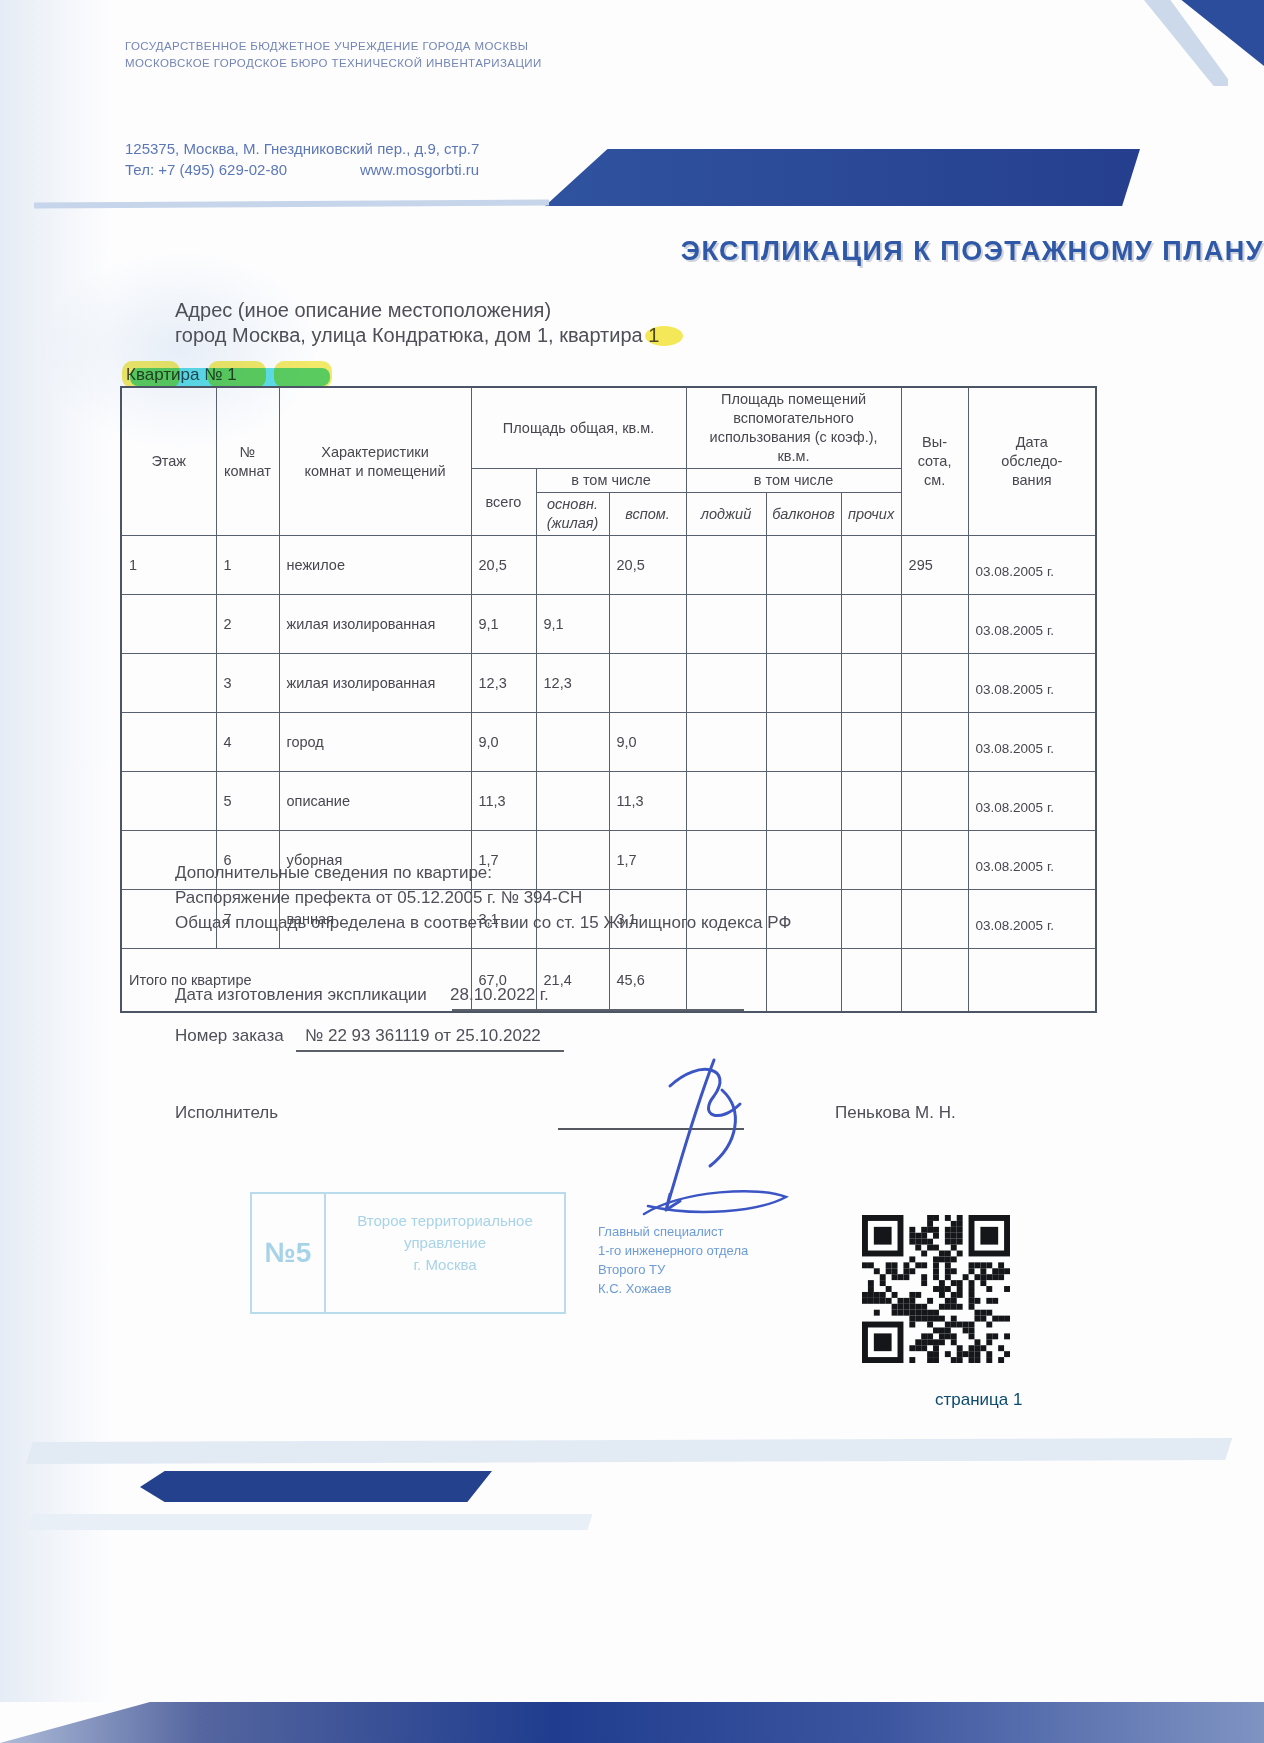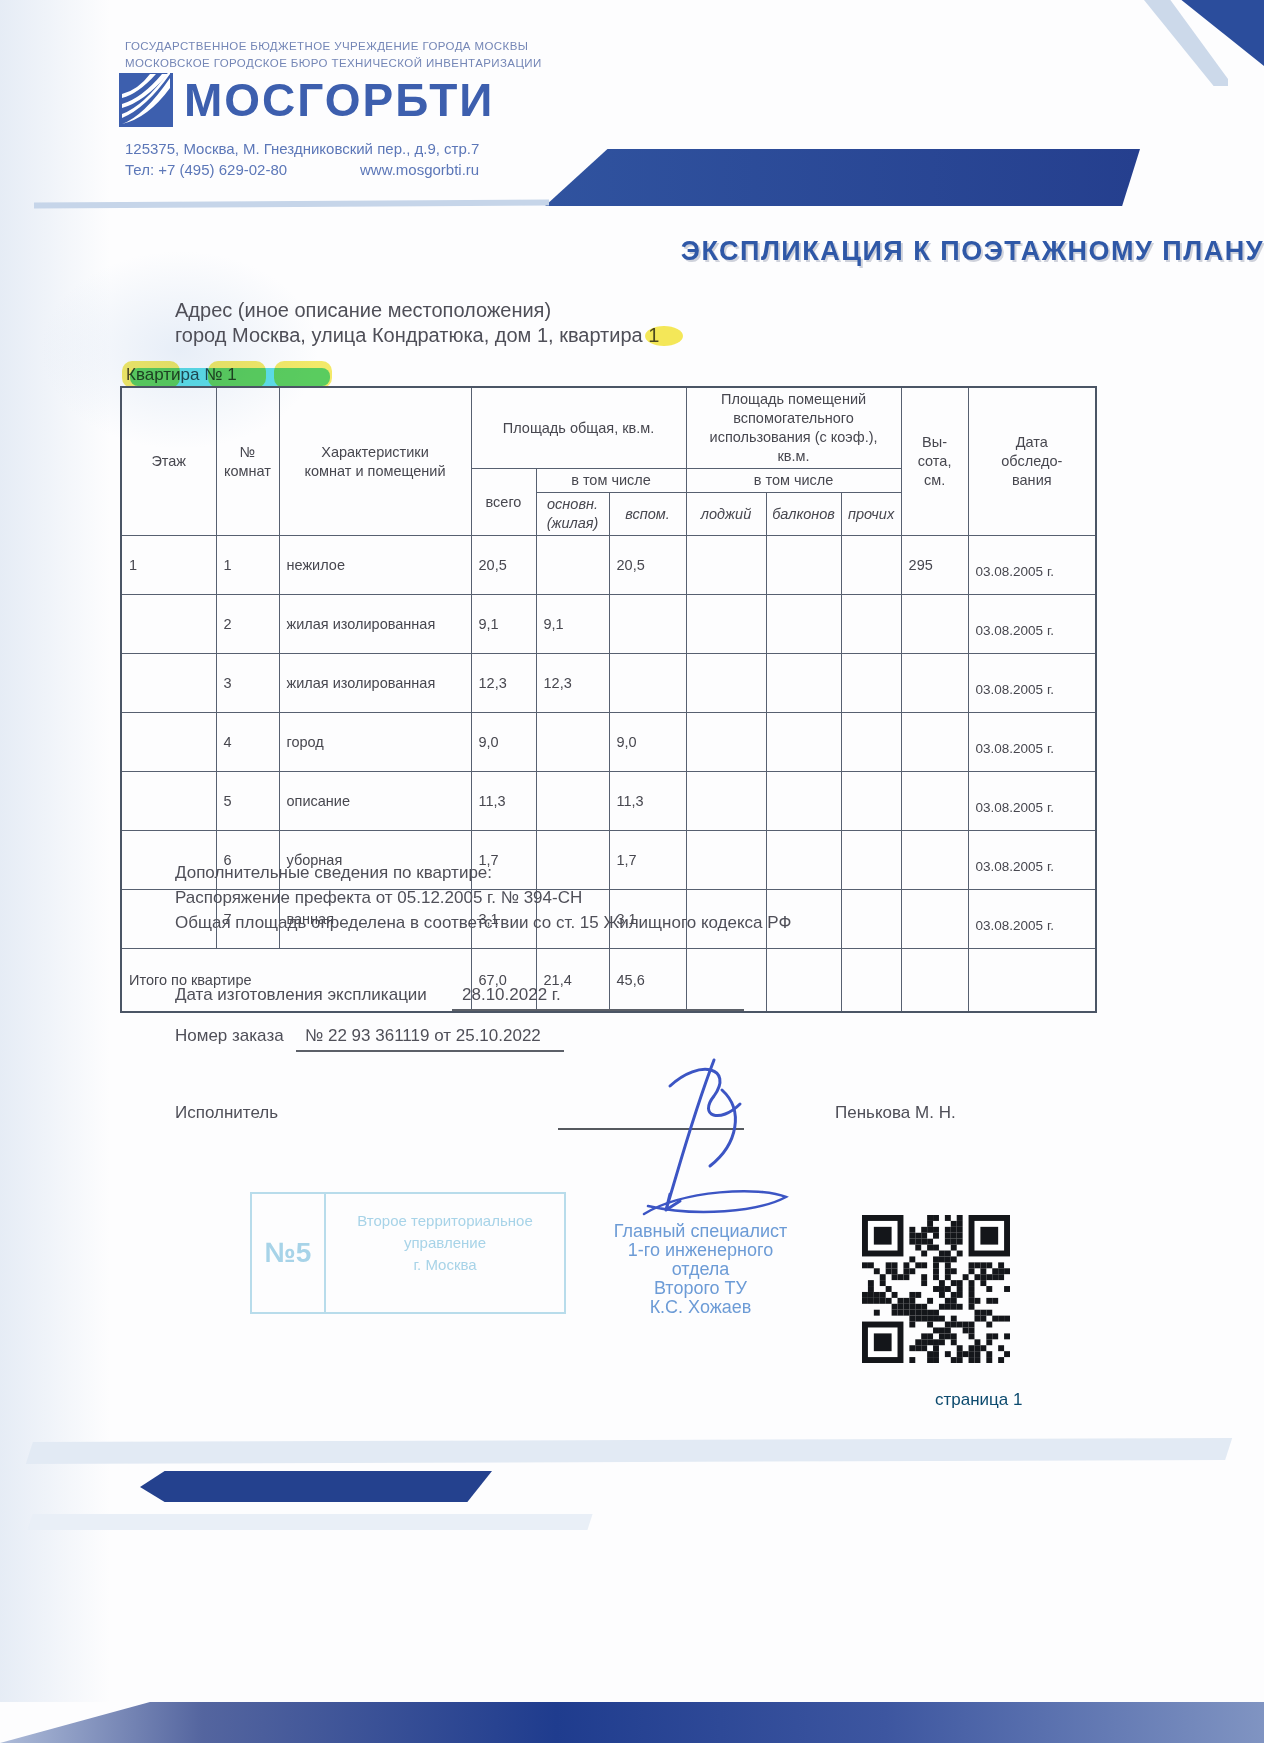--- a/index.html
+++ b/index.html
@@ -61,52 +61,40 @@
   td.total-label{padding-left:8px;}
   
   .txt17{font-size:17px;color:#4f4f58;}
   .uline{height:2px;background:#5c6068;}
   .sig-line{left:558px;top:1128px;width:186px;height:2px;background:#55595f;}
   .stamp{left:250px;top:1192px;width:312px;height:118px;border:2px solid rgba(100,180,212,.45);
     display:flex;color:rgba(96,176,214,.55);}
   .stamp-num{width:72px;border-right:2px solid rgba(100,180,212,.45);display:flex;
     align-items:center;justify-content:center;font-size:28px;font-weight:bold;}
   .stamp-body{flex:1;text-align:center;padding-top:16px;font-size:15px;line-height:22px;}
-  .specialist{left:598px;top:1222px;width:205px;text-align:center;font-size:18px;
+  .specialist{left:598px;top:1222px;width:205px;font-size:13px;
     line-height:19px;color:rgba(100,150,212,.95);}
   .qr{left:862px;top:1215px;width:148px;height:148px;}
   .pageno{left:935px;top:1390px;font-size:17px;color:#0c4a6e;}
 </style>
 </head>
 <body>
 
 <div id="page">
 
   <div class="abs tint-left"></div>
   <div class="abs tint-blotch"></div>
   <div class="abs corner-light"></div>
   <div class="abs corner-dark"></div>
   <div class="abs banner"></div>
   <div class="abs banner-tail"></div>
 
   <div class="abs org-line" style="top:40px">ГОСУДАРСТВЕННОЕ БЮДЖЕТНОЕ УЧРЕЖДЕНИЕ ГОРОДА МОСКВЫ</div>
   <div class="abs org-line" style="top:57px">МОСКОВСКОЕ ГОРОДСКОЕ БЮРО ТЕХНИЧЕСКОЙ ИНВЕНТАРИЗАЦИИ</div>
 
-  <div class="abs logo-row">
-    <span class="logo-box">
-      <svg width="56" height="56" viewBox="0 0 56 56">
-        <rect x="1" y="1" width="54" height="54" fill="#3d5fae"></rect>
-        <path d="M4,52 Q26,44 52,6 L52,16 Q30,46 4,52 Z" fill="#fff"></path>
-        <path d="M4,42 Q26,34 52,-2 L52,2 Q28,36 4,46 Z" fill="#fff"></path>
-        <path d="M4,32 Q24,26 44,2 L50,2 Q26,30 4,36 Z" fill="#fff"></path>
-        <path d="M4,22 Q20,18 32,2 L38,2 Q20,22 4,26 Z" fill="#fff"></path>
-      </svg>
-    </span>
-    <span class="logo-text">МОСГОРБТИ</span>
-  </div>
 
   <div class="abs contact" style="top:140px">125375, Москва, М. Гнездниковский пер., д.9, стр.7</div>
   <div class="abs contact" style="top:161px">Тел: +7 (495) 629-02-80</div>
   <div class="abs contact" style="left:360px;top:161px">www.mosgorbti.ru</div>
 
   <div class="abs title">ЭКСПЛИКАЦИЯ К ПОЭТАЖНОМУ ПЛАНУ</div>
 
   <div class="abs addr" style="top:299px">Адрес (иное описание местоположения)</div>
   <div class="abs addr" style="top:324px">
     <span>город Москва, улица Кондратюка, дом 1, квартира 1</span><span class="blob"></span>
@@ -271,21 +259,21 @@
           <td class="c10"></td>
         </tr>
       </tbody>
   </table>
 
   <div class="abs txt17" style="left:175px;top:863px">Дополнительные сведения по квартире:</div>
   <div class="abs txt17" style="left:175px;top:888px">Распоряжение префекта от 05.12.2005 г. № 394-СН</div>
   <div class="abs txt17" style="left:175px;top:913px">Общая площадь определена в соответствии со ст. 15 Жилищного кодекса РФ</div>
 
   <div class="abs txt17" style="left:175px;top:985px">Дата изготовления экспликации</div>
-  <div class="abs txt17" style="left:462px;top:985px">28.10.2022 г.</div>
+  <div class="abs txt17" style="left:450px;top:985px">28.10.2022 г.</div>
   <div class="abs uline" style="left:452px;top:1009px;width:292px"></div>
 
   <div class="abs txt17" style="left:175px;top:1026px">Номер заказа</div>
   <div class="abs txt17" style="left:305px;top:1026px">№ 22 93 361119 от 25.10.2022</div>
   <div class="abs uline" style="left:296px;top:1050px;width:268px"></div>
 
   <div class="abs txt17" style="left:175px;top:1103px">Исполнитель</div>
   <div class="abs sig-line"></div>
   <div class="abs" style="left:648px;top:1052px">
     <svg width="130" height="175" viewBox="0 0 130 175">

